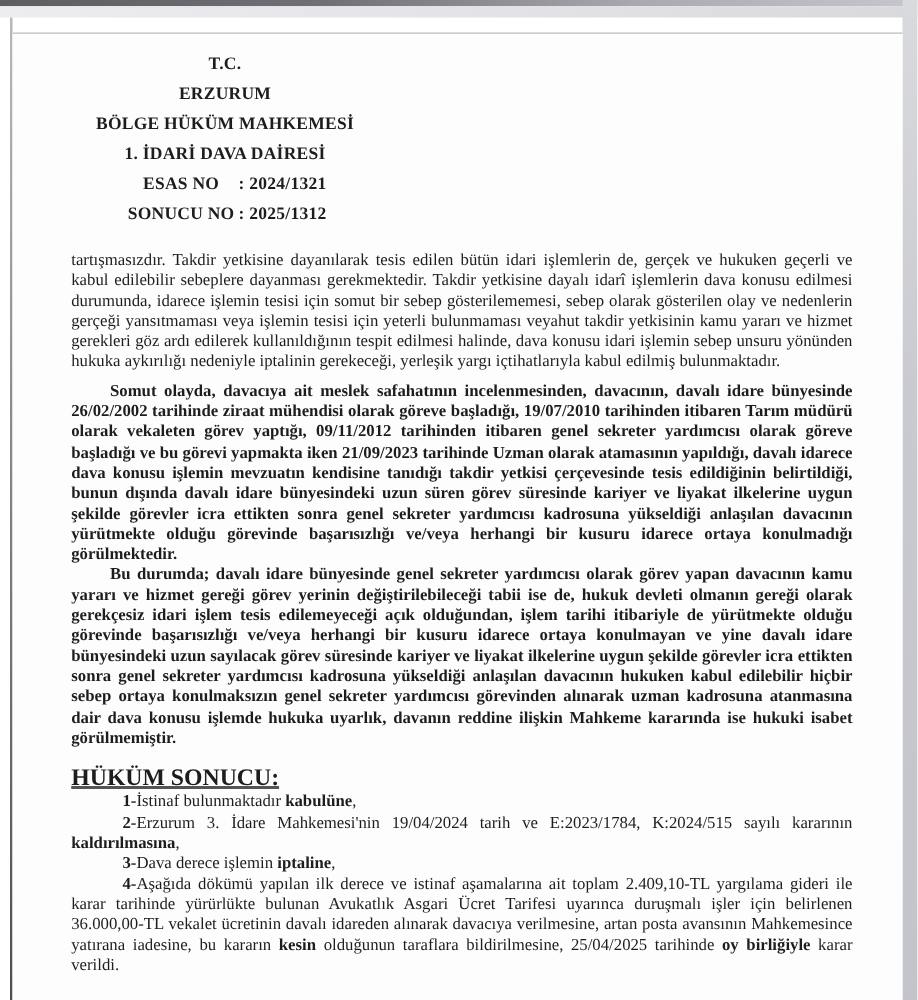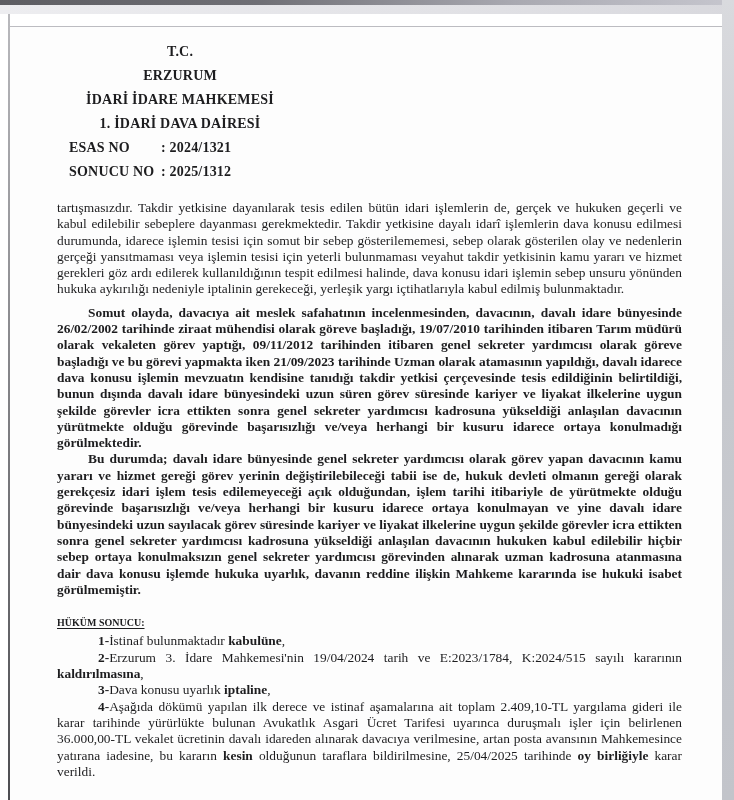--- a/index.html
+++ b/index.html
@@ -59,40 +59,41 @@
   }
   .court-header {
     margin-left: 12px;
     width: 222px;
     font-weight: bold;
     font-size: 14px;
     line-height: 24px;
     letter-spacing: 0.2px;
   }
   .court-header .centered { text-align: center; }
-  .case-row { text-align: left; }
+  .case-row { text-align: center; }
   .case-label {
     display: inline-block;
     width: 92px;
   }
   .body-text {
     margin-top: 16px;
     font-size: 13.4px;
     line-height: 16.3px;
     text-align: justify;
   }
   .para {
     margin: 0;
   }
   .para.indent { text-indent: 31px; font-weight: bold; }
   .para.gap-after { margin-bottom: 7px; }
   .verdict-heading {
     margin: 17px 0 2px 0;
-    font-size: 10px;
+    font-size: 19px;
     font-weight: bold;
+    text-decoration: underline;
   }
   .verdict-heading span {
     text-decoration: underline;
     text-underline-offset: 2px;
   }
   .verdict-item {
     margin: 0;
     text-indent: 41px;
   }
   .verdict-item .num { font-weight: bold; }
@@ -105,40 +106,40 @@
   <div class="top-band"></div>
   <div class="top-strip"></div>
   <div class="right-strip"></div>
   <div class="left-line"></div>
 
   <div class="page">
 
     <div class="court-header">
       <div class="centered">T.C.</div>
       <div class="centered">ERZURUM</div>
-      <div class="centered">İDARİ İDARE MAHKEMESİ</div>
+      <div class="centered">BÖLGE HÜKÜM MAHKEMESİ</div>
       <div class="centered">1. İDARİ DAVA DAİRESİ</div>
       <div class="case-row">
         <span class="case-label">ESAS NO</span><span>: 2024/1321</span>
       </div>
       <div class="case-row">
         <span class="case-label">SONUCU NO</span><span>: 2025/1312</span>
       </div>
     </div>
 
     <div class="body-text">
       <p class="para gap-after">tartışmasızdır. Takdir yetkisine dayanılarak tesis edilen bütün idari işlemlerin de, gerçek ve hukuken geçerli ve kabul edilebilir sebeplere dayanması gerekmektedir. Takdir yetkisine dayalı idarî işlemlerin dava konusu edilmesi durumunda, idarece işlemin tesisi için somut bir sebep gösterilememesi, sebep olarak gösterilen olay ve nedenlerin gerçeği yansıtmaması veya işlemin tesisi için yeterli bulunmaması veyahut takdir yetkisinin kamu yararı ve hizmet gerekleri göz ardı edilerek kullanıldığının tespit edilmesi halinde, dava konusu idari işlemin sebep unsuru yönünden hukuka aykırılığı nedeniyle iptalinin gerekeceği, yerleşik yargı içtihatlarıyla kabul edilmiş bulunmaktadır.</p>
       <p class="para indent">Somut olayda, davacıya ait meslek safahatının incelenmesinden, davacının, davalı idare bünyesinde 26/02/2002 tarihinde ziraat mühendisi olarak göreve başladığı, 19/07/2010 tarihinden itibaren Tarım müdürü olarak vekaleten görev yaptığı, 09/11/2012 tarihinden itibaren genel sekreter yardımcısı olarak göreve başladığı ve bu görevi yapmakta iken 21/09/2023 tarihinde Uzman olarak atamasının yapıldığı, davalı idarece dava konusu işlemin mevzuatın kendisine tanıdığı takdir yetkisi çerçevesinde tesis edildiğinin belirtildiği, bunun dışında davalı idare bünyesindeki uzun süren görev süresinde kariyer ve liyakat ilkelerine uygun şekilde görevler icra ettikten sonra genel sekreter yardımcısı kadrosuna yükseldiği anlaşılan davacının yürütmekte olduğu görevinde başarısızlığı ve/veya herhangi bir kusuru idarece ortaya konulmadığı görülmektedir.</p>
       <p class="para indent">Bu durumda; davalı idare bünyesinde genel sekreter yardımcısı olarak görev yapan davacının kamu yararı ve hizmet gereği görev yerinin değiştirilebileceği tabii ise de, hukuk devleti olmanın gereği olarak gerekçesiz idari işlem tesis edilemeyeceği açık olduğundan, işlem tarihi itibariyle de yürütmekte olduğu görevinde başarısızlığı ve/veya herhangi bir kusuru idarece ortaya konulmayan ve yine davalı idare bünyesindeki uzun sayılacak görev süresinde kariyer ve liyakat ilkelerine uygun şekilde görevler icra ettikten sonra genel sekreter yardımcısı kadrosuna yükseldiği anlaşılan davacının hukuken kabul edilebilir hiçbir sebep ortaya konulmaksızın genel sekreter yardımcısı görevinden alınarak uzman kadrosuna atanmasına dair dava konusu işlemde hukuka uyarlık, davanın reddine ilişkin Mahkeme kararında ise hukuki isabet görülmemiştir.</p>
 
       <p class="verdict-heading"><span>HÜKÜM SONUCU:</span></p>
 
       <p class="verdict-item"><span class="num">1-</span><span>İstinaf bulunmaktadır </span><b>kabulüne</b><span>,</span></p>
 
       <p class="verdict-item"><span class="num">2-</span><span>Erzurum 3. İdare Mahkemesi'nin 19/04/2024 tarih ve E:2023/1784, K:2024/515 sayılı kararının </span><b>kaldırılmasına</b><span>,</span></p>
 
-      <p class="verdict-item"><span class="num">3-</span><span>Dava konusu uyarlık </span><b>iptaline</b><span>,</span></p>
+      <p class="verdict-item"><span class="num">3-</span><span>Dava derece işlemin </span><b>iptaline</b><span>,</span></p>
 
       <p class="verdict-item"><span class="num">4-</span><span>Aşağıda dökümü yapılan ilk derece ve istinaf aşamalarına ait toplam 2.409,10-TL yargılama gideri ile karar tarihinde yürürlükte bulunan Avukatlık Asgari Ücret Tarifesi uyarınca duruşmalı işler için belirlenen 36.000,00-TL vekalet ücretinin davalı idareden alınarak davacıya verilmesine, artan posta avansının Mahkemesince yatırana iadesine, bu kararın </span><b>kesin</b><span> olduğunun taraflara bildirilmesine, 25/04/2025 tarihinde </span><b>oy birliğiyle</b><span> karar verildi.</span></p>
     </div>
 
   </div>
 </div>
 
 </body></html>

